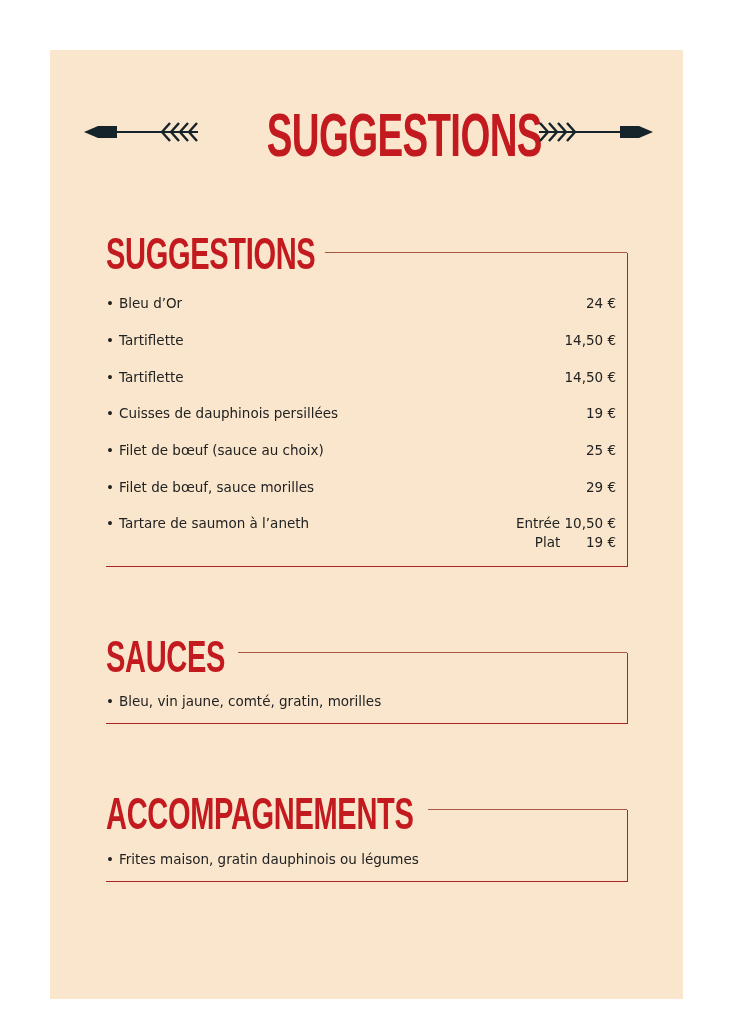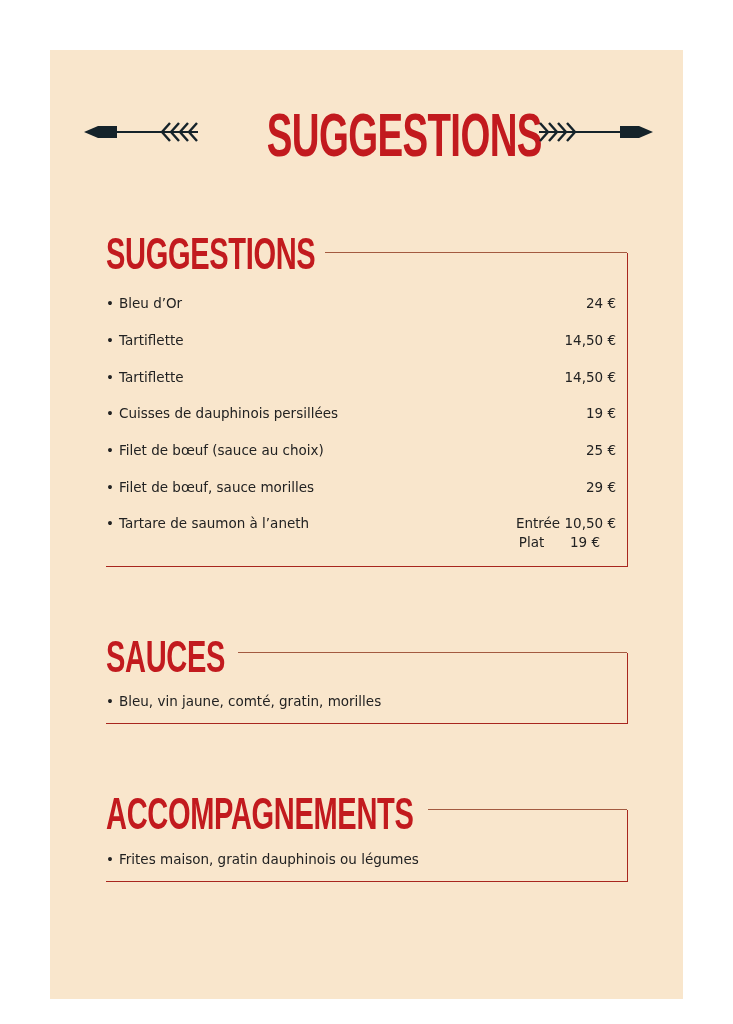--- a/index.html
+++ b/index.html
@@ -41,21 +41,21 @@
   }
   .box-topline {
     position: absolute; right: 0; height: 0; border-top: 1.5px solid #a35a40;
   }
   .item {
     position: absolute; left: 0; width: 510px;
     font-size: 13.5px; color: #222; line-height: 18px;
   }
   .item .name { position: absolute; left: 0; top: 0; white-space: nowrap; }
   .item .price { position: absolute; right: 0; top: 0; text-align: left; white-space: nowrap; }
-  .item .price2 { position: absolute; right: 16px; top: 19px; text-align: right; white-space: nowrap; }
+  .item .price2 { position: absolute; right: 0; top: 19px; text-align: right; white-space: nowrap; }
   .bullet { margin-right: 5px; }
 </style>
 </head>
 <body>
 
 <div class="page">
 
   <div class="main-title-row">
     <svg class="arrow arrow-left" width="116" height="24" viewBox="0 0 116 24" style="top:-12px">
       <path d="M0 12 L14 6 L33 6 L33 18 L14 18 Z" fill="#15232a"></path>

